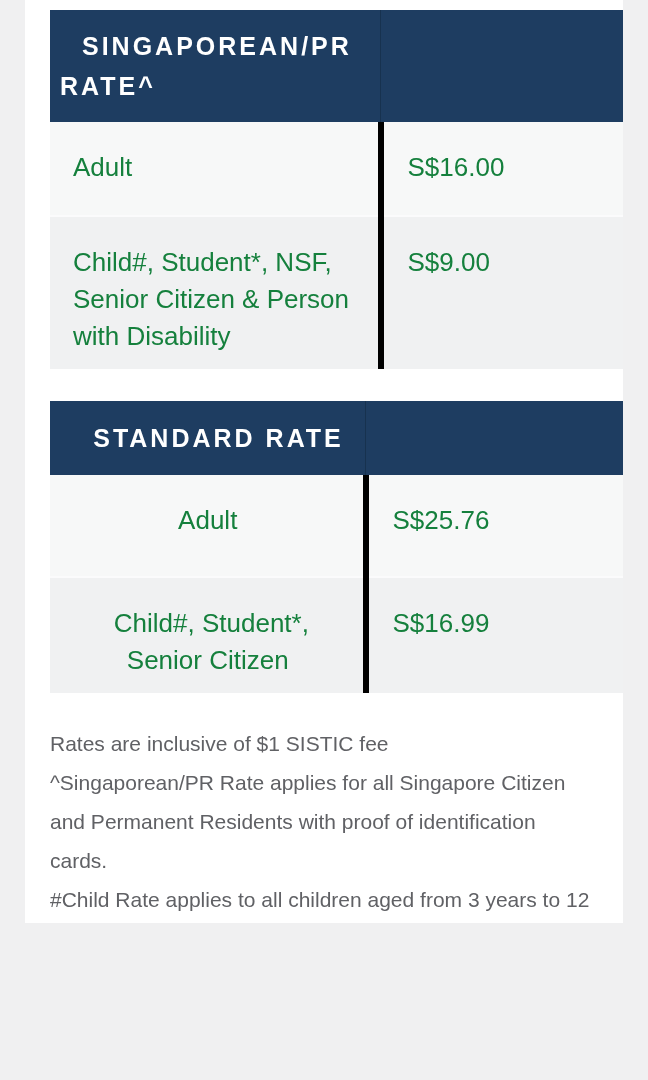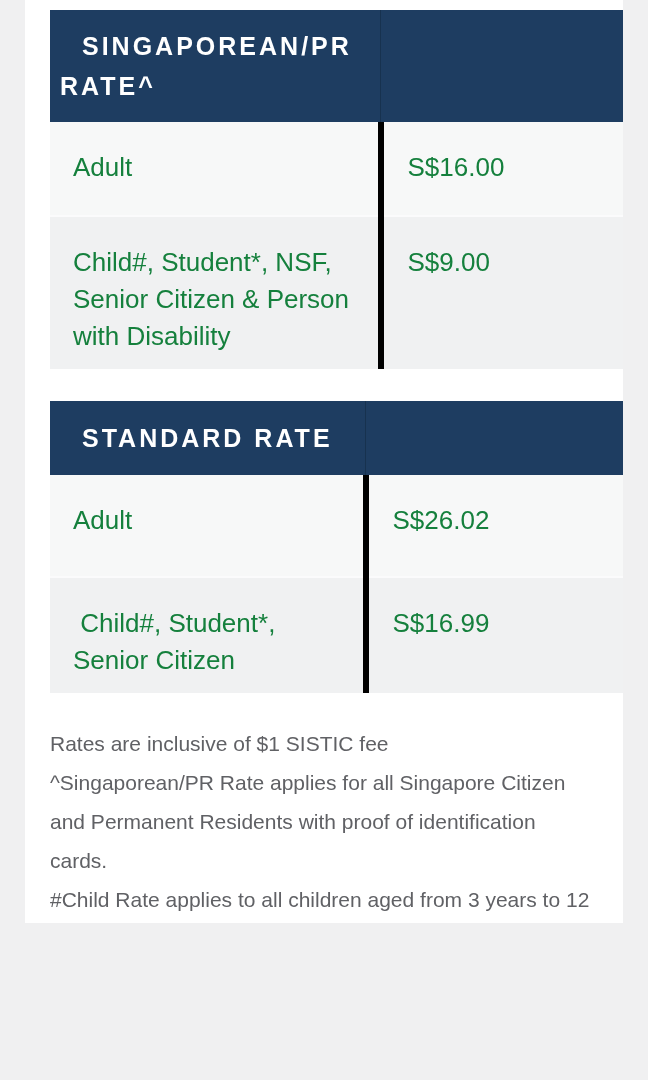--- a/index.html
+++ b/index.html
@@ -58,21 +58,21 @@
     line-height: 37px;
     vertical-align: top;
     padding: 27px 20px 14px 23px;
     white-space: pre-line;
   }
   table.rates td.c2 { border-left: 6px solid #000000; padding-left: 24px; }
   table.rates tr.r1 td { background: #f7f8f8; }
   table.rates tr.r2 td { background: #f0f1f2; border-top: 2px solid #fbfbfc; }
   .t1 .c1 { width: 310px; }
   .t1 .c2 { width: 237px; }
-  .t2 .c1 { width: 295px; }
+  .t2 .c1 { width: 295px; text-align: center; }
   .t2 .c2 { width: 252px; }
   .t1 tr.r1 { height: 94px; }
   .t1 tr.r2 { height: 147px; }
   .t2 tr.r1 { height: 102px; }
   .t2 tr.r2 { height: 115px; }
   table.t2 { margin-top: 32px; }
   
   .notes {
     margin-top: 31px;
     width: 560px;
@@ -118,21 +118,21 @@
   <table class="rates t2">
     <thead>
       <tr>
         <th class="c1">STANDARD RATE</th>
         <th class="c2"></th>
       </tr>
     </thead>
     <tbody>
       <tr class="r1">
         <td class="c1">Adult</td>
-        <td class="c2">S$26.02</td>
+        <td class="c2">S$25.76</td>
       </tr>
       <tr class="r2">
         <td class="c1">&nbsp;Child#, Student*,
 Senior Citizen</td>
         <td class="c2">S$16.99</td>
       </tr>
     </tbody>
   </table>
 
   <div class="notes">

